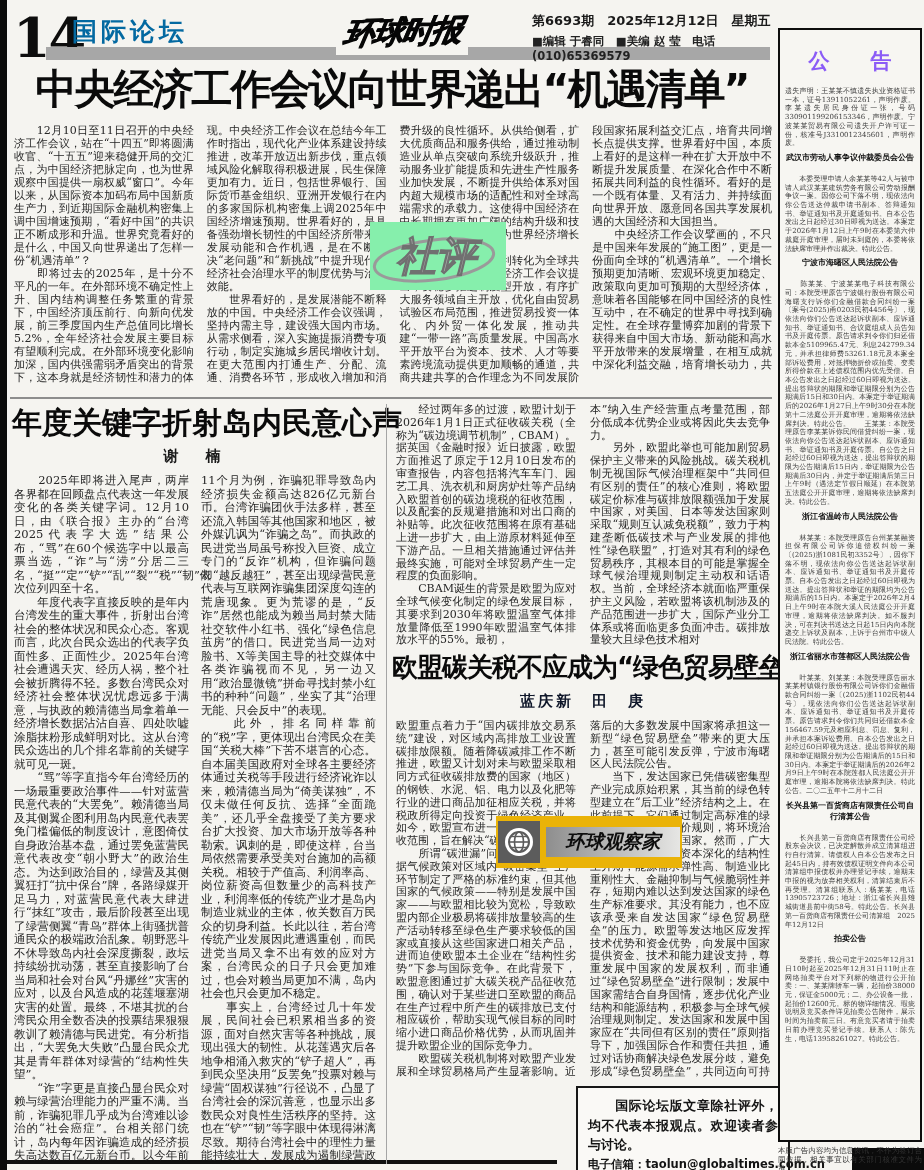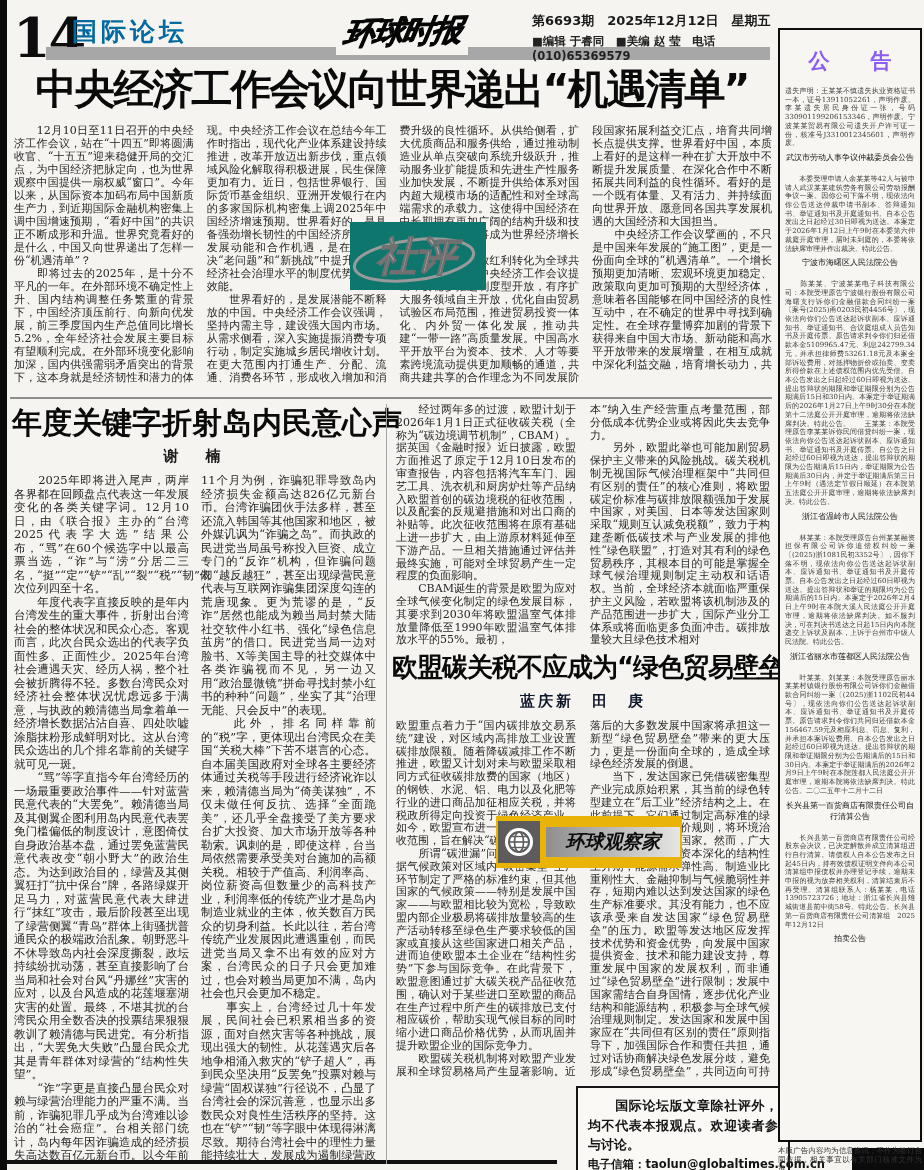--- a/index.html
+++ b/index.html
@@ -20,21 +20,21 @@
        text-shadow:1px 0 #060606,0 1px #060606}
   .issue-line1{left:532px;top:12px;width:246px;font-size:13px;font-weight:bold;color:#1a1a1a}
   .issue-line2{left:532px;top:34px;width:250px;font-size:11.5px;font-weight:bold;color:#222}
   
   .lead-headline{left:12px;top:62px;width:760px;font-weight:900;font-size:41px;letter-spacing:-2px;
        color:#0a0a0a;text-align:center;white-space:nowrap}
   .newsp{font-family:"DejaVu Serif","Liberation Serif",serif;color:#262626;text-align:justify;overflow:hidden}
   .newsp p{margin:0;text-align:justify}
   .lead-body{left:14px;top:124px;width:758px;height:266px;column-count:4;column-gap:13px;
        font-size:11px;line-height:13px}
-  .stamp{left:350px;top:222px;width:136px;height:68px;background:#0f766e;display:flex;align-items:center;justify-content:flex-end}
+  .stamp{left:370px;top:222px;width:136px;height:68px;background:#86efac;display:flex;align-items:center;justify-content:flex-end}
   .divider1{left:10px;top:397px;width:762px;height:2px;background:#8d8d8d}
   
   .tw-headline{left:12px;top:403px;width:366px;font-weight:900;font-size:30px;letter-spacing:0px;
        color:#0a0a0a;text-align:center;white-space:nowrap}
   .tw-byline{left:12px;top:447px;width:366px;text-align:center;font-size:15px;letter-spacing:6px;color:#1a1a1a;font-weight:bold}
   .tw-body{left:14px;top:474px;width:362px;height:690px;column-count:2;column-gap:12px;
        font-size:11.5px;line-height:13.5px}
   .vrule{left:386px;top:404px;width:1px;height:760px;background:#a5a5a5}
   
   .cb-col{width:180px;font-size:11px;line-height:12.8px}
@@ -54,21 +54,21 @@
   .footer-box{left:576px;top:1086px;width:192px;border:2px solid #161616;background:#faf9f6;
        padding:7px 9px;font-weight:bold;color:#141414}
   .footer-box p{margin:1px;font-size:13px;line-height:1.5;text-align:justify}
   .footer-box .email{font-size:11.5px;white-space:nowrap}
   
   .notice{left:778px;top:28px;width:144px;height:1114px;border:2px solid #0d0d0d;background:#f7f6f2;
        box-sizing:border-box;padding:3px 5px;overflow:hidden}
   .notice-title{text-align:center;font-size:21px;font-weight:900;letter-spacing:10px;padding-left:10px;
        color:#8b5cf6;margin:14px 0 4px}
   .notice-flow{font-family:"DejaVu Serif","Liberation Serif",serif}
-  .notice-head{font-size:8px;font-weight:normal;text-align:center;color:#101010;margin:4px 0 1px;filter:blur(.15px)}
+  .notice-head{font-size:8px;font-weight:bold;text-align:center;color:#101010;margin:4px 0 1px;filter:blur(.15px)}
   .notice-body-p{font-size:7px;line-height:8.7px;text-align:justify;color:#3c3c3c;margin:12px 0 2px;filter:blur(.35px)}
   .notice-footnote{left:778px;top:1146px;width:144px;font-size:7.5px;line-height:9px;color:#333;
        text-align:justify;filter:blur(.3px)}
 </style>
 </head>
 <body>
 
 <div class="abs edge-left"></div>
 <div class="abs edge-bottom-line"></div>
 <div class="abs edge-bottom-corner"></div>
@@ -120,21 +120,21 @@
     <p class="para">　　另外，欧盟此举也可能加剧贸易保护主义带来的风险挑战。碳关税机制无视国际气候治理框架中“共同但有区别的责任”的核心准则，将欧盟碳定价标准与碳排放限额强加于发展中国家，对美国、日本等发达国家则采取“规则互认减免税额”，致力于构建垄断低碳技术与产业发展的排他性“绿色联盟”，打造对其有利的绿色贸易秩序，其根本目的可能是掌握全球气候治理规则制定主动权和话语权。当前，全球经济本就面临严重保护主义风险，若欧盟将该机制涉及的产品范围进一步扩大，国际产业分工体系或将面临更多负面冲击。碳排放量较大且绿色技术相对</p>
   </div>
 <div class="abs cb-headline">欧盟碳关税不应成为“绿色贸易壁垒”</div>
 <div class="abs cb-byline">蓝庆新　田　庚</div>
 <div class="abs newsp cb-col cb-bl">
     <p class="para">欧盟重点着力于“国内碳排放交易系统”建设，对区域内高排放工业设置碳排放限额。随着降碳减排工作不断推进，欧盟又计划对未与欧盟采取相同方式征收碳排放费的国家（地区）的钢铁、水泥、铝、电力以及化肥等行业的进口商品加征相应关税，并将税政所得定向投资于绿色经济产业。如今，欧盟宣布进一步扩大碳关税征收范围，旨在解决“碳泄漏”问题。</p>
     <p class="para">　　所谓“碳泄漏”问题，是指欧盟根据气候政策对区域内“碳密集型”生产环节制定了严格的标准约束，但其他国家的气候政策——特别是发展中国家——与欧盟相比较为宽松，导致欧盟内部企业极易将碳排放量较高的生产活动转移至绿色生产要求较低的国家或直接从这些国家进口相关产品，进而迫使欧盟本土企业在“结构性劣势”下参与国际竞争。在此背景下，欧盟意图通过扩大碳关税产品征收范围，确认对于某些进口至欧盟的商品在生产过程中所产生的碳排放已支付相应碳价，帮助实现气候目标的同时缩小进口商品价格优势，从而巩固并提升欧盟企业的国际竞争力。</p>
     <p class="para">　　欧盟碳关税机制将对欧盟产业发展和全球贸易格局产生显著影响。近年来，能源短缺问题已成为欧盟经济发展面临的重大难题，欧盟电力、化工等相关制造行业国际竞争力已呈明显下降趋势。若进一步征收碳关税，将导致欧盟内部相关企业进口成本显著增加，极易加速欧盟高碳产业外流。同时，欧盟在全球范围内扩大碳关税产品征收范围，也可能增加全球产业链供应链面临的不确定性，各国企业在对欧出口过程中不得不将“碳成</p>
   </div>
 <div class="abs newsp cb-col cb-br">
-    <p class="para">落后的大多数发展中国家将承担这一新型“绿色贸易壁垒”带来的更大压力，更是一份面向全球的，造成全球绿色经济发展的倒退。</p>
+    <p class="para">落后的大多数发展中国家将承担这一新型“绿色贸易壁垒”带来的更大压力，甚至可能引发反弹，宁波市海曙区人民法院公告。</p>
     <p class="para">　　当下，发达国家已凭借碳密集型产业完成原始积累，其当前的绿色转型建立在“后工业”经济结构之上。在此前提下，它们通过制定高标准的绿色发展要求与碳定价规则，将环境治理负担转移给其他国家。然而，广大发展中国家仍处于资本深化的结构性上升期，能源需求弹性高、制造业比重刚性大、金融抑制与气候脆弱性并存，短期内难以达到发达国家的绿色生产标准要求。其没有能力，也不应该承受来自发达国家“绿色贸易壁垒”的压力。欧盟等发达地区应发挥技术优势和资金优势，向发展中国家提供资金、技术和能力建设支持，尊重发展中国家的发展权利，而非通过“绿色贸易壁垒”进行限制；发展中国家需结合自身国情，逐步优化产业结构和能源结构，积极参与全球气候治理规则制定。发达国家和发展中国家应在“共同但有区别的责任”原则指导下，加强国际合作和责任共担，通过对话协商解决绿色发展分歧，避免形成“绿色贸易壁垒”，共同迈向可持续发展。▲ （作者分别是对外经济贸易大学区域国别研究院教授、对外经济贸易大学国际经济贸易学院博士研究生）</p>
   </div>
 
 <div class="abs observer">
   <div class="ob-sq">
     <svg width="32" height="32" viewBox="0 0 32 32">
       <circle cx="16" cy="16" r="14" fill="#ffffff"></circle>
       <circle cx="16" cy="16" r="10" fill="none" stroke="#5c5c5c" stroke-width="2"></circle>
       <ellipse cx="16" cy="16" rx="4.5" ry="10" fill="none" stroke="#5c5c5c" stroke-width="1.6"></ellipse>
       <line x1="6" y1="16" x2="26" y2="16" stroke="#5c5c5c" stroke-width="1.6"></line>
@@ -158,15 +158,16 @@
       <p class="notice-body-p">　　本委受理申请人余某某等42人与被申请人武汉某某建筑劳务有限公司劳动报酬争议一案。因你公司下落不明，现依法向你公告送达仲裁申请书副本、答辩通知书、举证通知书及开庭通知书。自本公告发出之日起经过30日即视为送达。本案定于2026年1月12日上午9时在本委第六仲裁庭开庭审理，届时未到庭的，本委将依法缺席审理并作出裁决。特此公告。</p>
       <h4 class="notice-head">宁波市海曙区人民法院公告</h4>
       <p class="notice-body-p">　　陈某某、宁波某某电子科技有限公司：本院受理原告宁波银行股份有限公司海曙支行诉你们金融借款合同纠纷一案〔案号(2025)甬0203民初4456号〕，现依法向你们公告送达起诉状副本、应诉通知书、举证通知书、合议庭组成人员告知书及开庭传票。原告请求判令你们归还借款本金5109965.47元、利息242799.34元，并承担律师费53261.18元及本案全部诉讼费用，对抵押物折价或拍卖、变卖所得价款在上述债权范围内优先受偿。自本公告发出之日起经过60日即视为送达。提出答辩状的期限和举证期限分别为公告期满后15日和30日内。本案定于举证期满后的2026年1月27日上午9时30分在本院第十二法庭公开开庭审理，逾期将依法缺席判决。特此公告。　　王某某：本院受理原告李某某诉你民间借贷纠纷一案，现依法向你公告送达起诉状副本、应诉通知书、举证通知书及开庭传票。自公告之日起经过60日即视为送达，提出答辩状的期限为公告期满后15日内，举证期限为公告期满后30日内，并定于举证期满后第三日上午9时（遇法定节假日顺延）在本院第五法庭公开开庭审理，逾期将依法缺席判决。特此公告。</p>
       <h4 class="notice-head">浙江省温岭市人民法院公告</h4>
       <p class="notice-body-p">　　林某某：本院受理原告台州某某融资担保有限公司诉你追偿权纠纷一案〔(2025)浙1081民初3352号〕，因你下落不明，现依法向你公告送达起诉状副本、应诉通知书、举证通知书及开庭传票。自本公告发出之日起经过60日即视为送达。提出答辩状和举证的期限均为公告期满后的15日内。本案定于2026年2月4日上午9时在本院大溪人民法庭公开开庭审理，逾期将依法缺席判决。如不服判决，可在判决书送达之日起15日内向本院递交上诉状及副本，上诉于台州市中级人民法院。特此公告。</p>
       <h4 class="notice-head">浙江省丽水市莲都区人民法院公告</h4>
       <p class="notice-body-p">　　叶某某、刘某某：本院受理原告丽水某某村镇银行股份有限公司诉你们金融借款合同纠纷一案〔(2025)浙1102民初44号〕，现依法向你们公告送达起诉状副本、应诉通知书、举证通知书及开庭传票。原告请求判令你们共同归还借款本金156467.59元及相应利息、罚息、复利，并承担本案诉讼费用。自本公告发出之日起经过60日即视为送达。提出答辩状的期限和举证期限分别为公告期满后的15日和30日内。本案定于举证期满后的2026年2月9日上午9时在本院莲都人民法庭公开开庭审理，逾期本院将依法缺席判决。特此公告。二〇二五年十二月十二日</p>
       <h4 class="notice-head">长兴县第一百货商店有限责任公司自行清算公告</h4>
       <p class="notice-body-p">　　长兴县第一百货商店有限责任公司经股东会决议，已决定解散并成立清算组进行自行清算。请债权人自本公告发布之日起45日内，持有效债权证明文件向本公司清算组申报债权并办理登记手续，逾期未申报的视为放弃相关权利，清算结束后不再受理。清算组联系人：杨某某，电话13905723726；地址：浙江省长兴县雉城街道县前中街58号。特此公告。长兴县第一百货商店有限责任公司清算组　2025年12月12日</p>
       <h4 class="notice-head">拍卖公告</h4>
+      <p class="notice-body-p">　　受委托，我公司定于2025年12月31日10时起至2025年12月31日11时止在网络拍卖平台对下列标的物进行公开拍卖：一、某某牌轿车一辆，起拍价38000元，保证金5000元；二、办公设备一批，起拍价12600元。标的物详细情况、瑕疵说明及竞买条件详见拍卖公告附件，展示时间为拍卖前三日。有意竞买者请于拍卖日前办理竞买登记手续。联系人：陈先生，电话13958261027。特此公告。</p>
     </div>
 </div>
 <div class="abs notice-footnote">本版广告内容均为信息资讯，不作为签订合同依据，相关事宜以有关部门核准文件为准。</div>
 
 </body></html>

